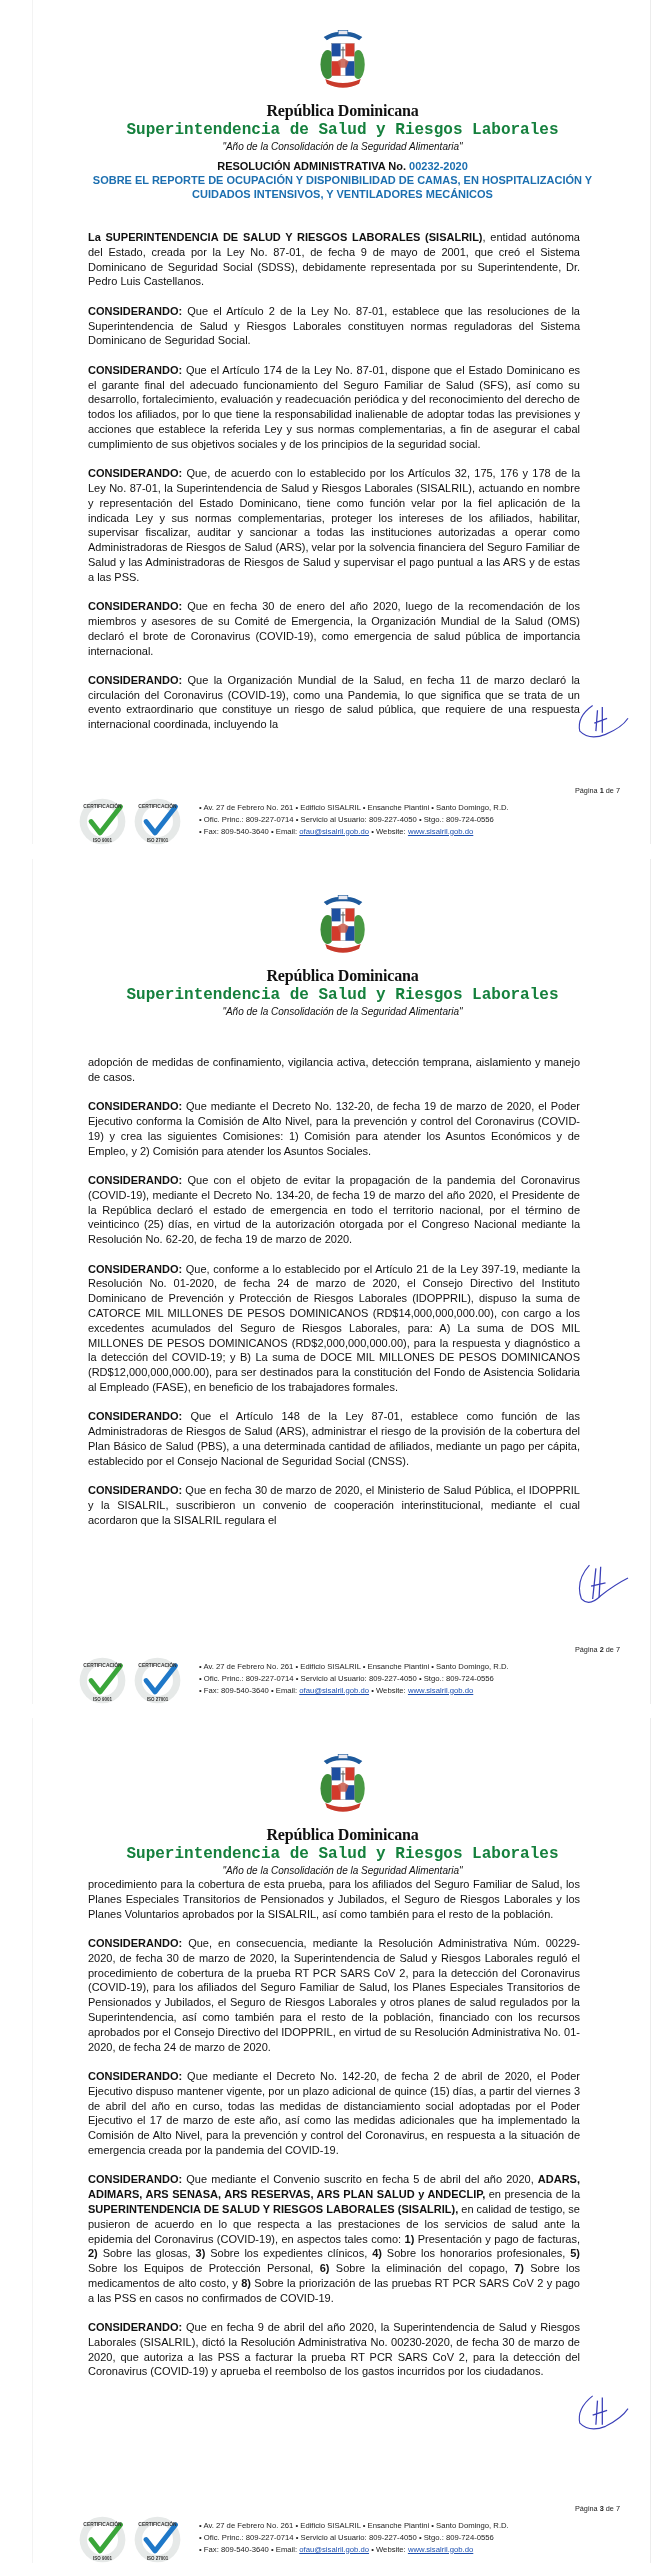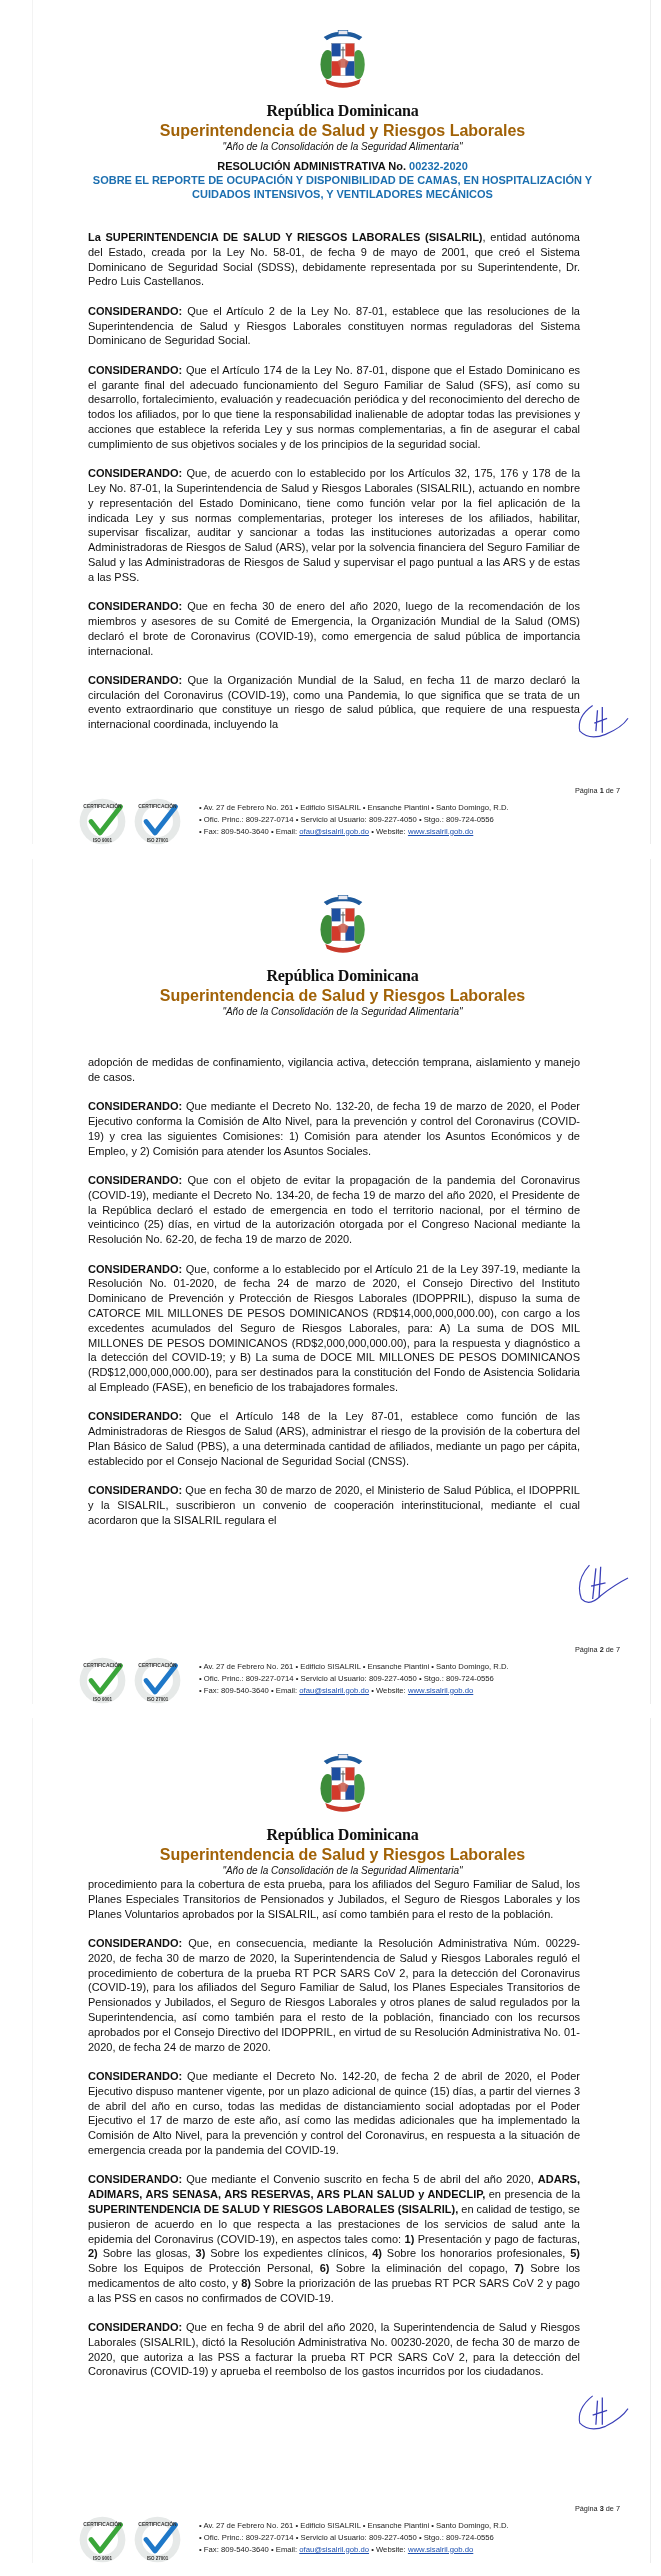--- a/index.html
+++ b/index.html
@@ -4,21 +4,21 @@
 <style>
   html, body { margin:0; padding:0; background:#ffffff; }
   body { width:661px; height:2576px; position:relative; overflow:hidden; font-family:"Liberation Sans", sans-serif; }
   .page { position:absolute; left:32px; width:619px; background:#fff; border-right:1.6px solid #ececec; border-left:0.8px solid #f3f3f3; box-sizing:border-box; }
   .page.p1 { top:0; height:844px; }
   .page.p2 { top:859px; height:845px; }
   .page.p3 { top:1718px; height:845px; }
   .header { position:absolute; left:0; width:619px; text-align:center; }
   .emblem { width:52px; height:66px; margin:0 auto; display:block; }
   .h-country { font-family:"Liberation Serif", serif; font-weight:bold; font-size:16px; color:#111; line-height:19.5px; margin-top:6px; letter-spacing:-0.2px; }
-  .h-agency { font-family:Liberation Sans, sans-serif; font-weight:bold; font-size:16px; color:#a16207; line-height:19.5px; }
+  .h-agency { font-family:Liberation Mono, monospace; font-weight:bold; font-size:16px; color:#15803d; line-height:19.5px; }
   .h-motto { font-style:italic; font-size:10px; color:#111; line-height:13px; }
   .title-block { position:absolute; left:0; width:619px; text-align:center; font-weight:bold; font-size:11px; line-height:13.8px; }
   .title-block .res { color:#111; }
   .title-block .res-num { color:#1c6fb0; }
   .title-block .subject { color:#1c6fb0; padding:0 49px; }
   .body { position:absolute; left:55px; width:492px; font-size:11px; line-height:14.8px; color:#111; text-align:justify; }
   .body p { margin:0 0 14.6px 0; }
   .body b { font-weight:bold; }
   .footer { position:absolute; left:0; width:619px; height:57px;margin-top:9px; }
   .page-num { position:absolute; right:32px; top:0; font-size:7.3px; color:#222; }
@@ -65,21 +65,21 @@
     <div class="h-motto">"Año de la Consolidación de la Seguridad Alimentaria"</div>
   </div>
   <div class="title-block" style="top:160px;">
     <div>
       <span class="res">RESOLUCIÓN ADMINISTRATIVA No.</span>
       <span class="res-num">00232-2020</span>
     </div>
     <div class="subject">SOBRE EL REPORTE DE OCUPACIÓN Y DISPONIBILIDAD DE CAMAS, EN HOSPITALIZACIÓN Y CUIDADOS INTENSIVOS, Y VENTILADORES MECÁNICOS</div>
   </div>
   <div class="body" style="top:230px;">
-      <p><b>La SUPERINTENDENCIA DE SALUD Y RIESGOS LABORALES (SISALRIL)</b><span>, entidad autónoma del Estado, creada por la Ley No. 58-01, de fecha 9 de mayo de 2001, que creó el Sistema Dominicano de Seguridad Social (SDSS), debidamente representada por su Superintendente, Dr. Pedro Luis Castellanos.</span></p>
+      <p><b>La SUPERINTENDENCIA DE SALUD Y RIESGOS LABORALES (SISALRIL)</b><span>, entidad autónoma del Estado, creada por la Ley No. 87-01, de fecha 9 de mayo de 2001, que creó el Sistema Dominicano de Seguridad Social (SDSS), debidamente representada por su Superintendente, Dr. Pedro Luis Castellanos.</span></p>
       <p><b>CONSIDERANDO:</b><span> Que el Artículo 2 de la Ley No. 87-01, establece que las resoluciones de la Superintendencia de Salud y Riesgos Laborales constituyen normas reguladoras del Sistema Dominicano de Seguridad Social.</span></p>
       <p><b>CONSIDERANDO:</b><span> Que el Artículo 174 de la Ley No. 87-01, dispone que el Estado Dominicano es el garante final del adecuado funcionamiento del Seguro Familiar de Salud (SFS), así como su desarrollo, fortalecimiento, evaluación y readecuación periódica y del reconocimiento del derecho de todos los afiliados, por lo que tiene la responsabilidad inalienable de adoptar todas las previsiones y acciones que establece la referida Ley y sus normas complementarias, a fin de asegurar el cabal cumplimiento de sus objetivos sociales y de los principios de la seguridad social.</span></p>
       <p><b>CONSIDERANDO:</b><span> Que, de acuerdo con lo establecido por los Artículos 32, 175, 176 y 178 de la Ley No. 87-01, la Superintendencia de Salud y Riesgos Laborales (SISALRIL), actuando en nombre y representación del Estado Dominicano, tiene como función velar por la fiel aplicación de la indicada Ley y sus normas complementarias, proteger los intereses de los afiliados, habilitar, supervisar fiscalizar, auditar y sancionar a todas las instituciones autorizadas a operar como Administradoras de Riesgos de Salud (ARS), velar por la solvencia financiera del Seguro Familiar de Salud y las Administradoras de Riesgos de Salud y supervisar el pago puntual a las ARS y de estas a las PSS.</span></p>
       <p><b>CONSIDERANDO:</b><span> Que en fecha 30 de enero del año 2020, luego de la recomendación de los miembros y asesores de su Comité de Emergencia, la Organización Mundial de la Salud (OMS) declaró el brote de Coronavirus (COVID-19), como emergencia de salud pública de importancia internacional.</span></p>
       <p><b>CONSIDERANDO:</b><span> Que la Organización Mundial de la Salud, en fecha 11 de marzo declaró la circulación del Coronavirus (COVID-19), como una Pandemia, lo que significa que se trata de un evento extraordinario que constituye un riesgo de salud pública, que requiere de una respuesta internacional coordinada, incluyendo la</span></p>
     </div>
   <svg class="signature" style="left:540px; top:699px;" viewBox="0 0 70 56">
     <path d="M24 8 Q4 22 8 40 Q20 52 40 44 Q60 36 68 24" fill="none" stroke="#3a3fb8" stroke-width="1.4"></path>
     <path d="M30 14 L28 40 M36 10 L36 42 M26 30 L42 24" fill="none" stroke="#3a3fb8" stroke-width="1.6"></path>
   </svg>

